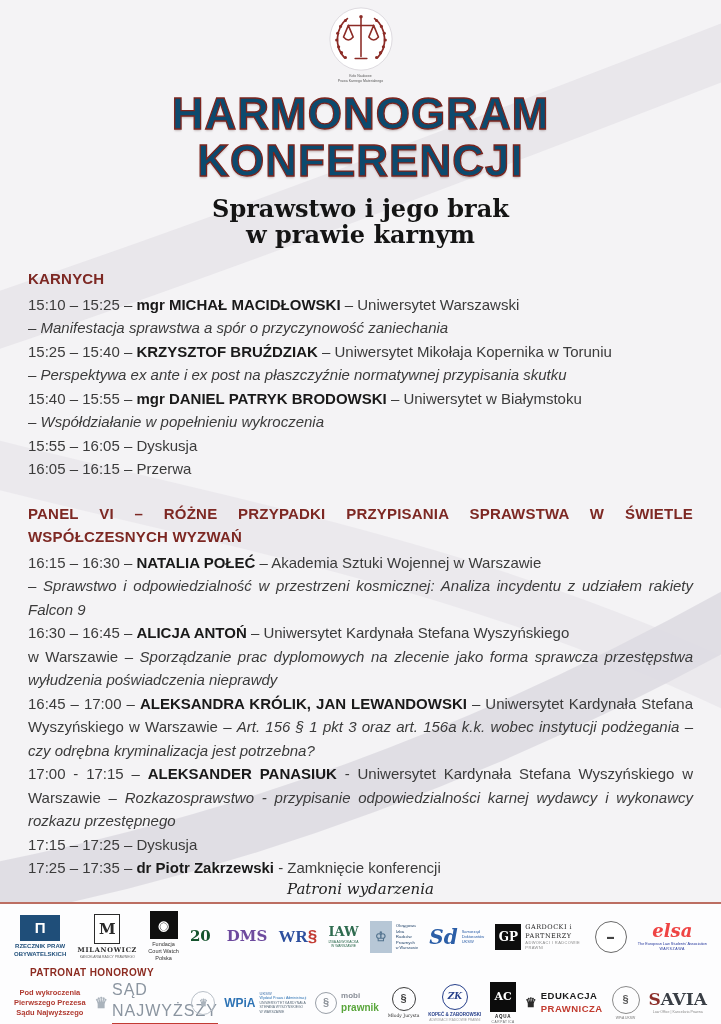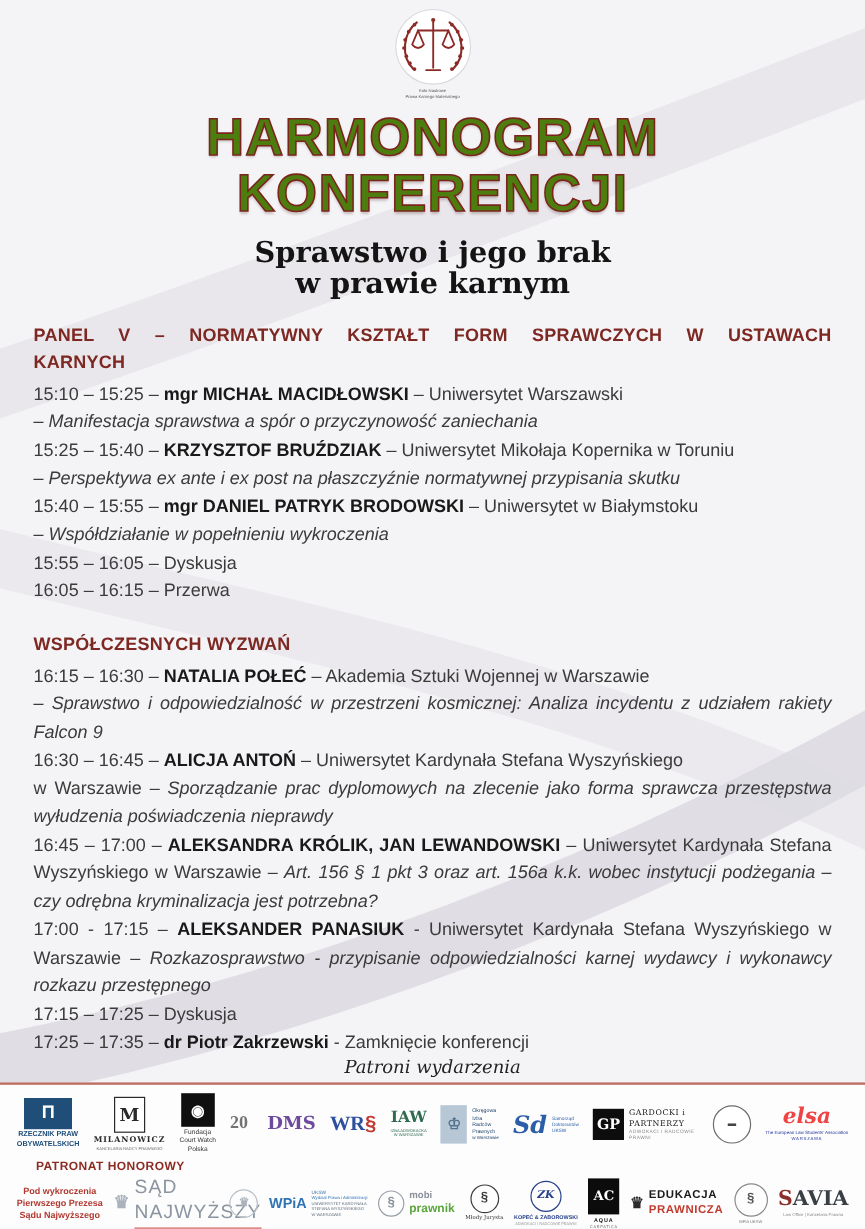--- a/index.html
+++ b/index.html
@@ -2,21 +2,21 @@
 <html><head>
 <meta charset="utf-8">
 <style>
   html,body{margin:0;padding:0;}
   body{background:#e9e8ea;font-family:"Liberation Sans",sans-serif;}
   .page{position:relative;width:721px;height:1024px;background:#f4f3f5;overflow:hidden;margin:0 auto;}
   .bg-swooshes{position:absolute;left:0;top:0;z-index:0;}
   .header{position:relative;z-index:1;text-align:center;padding-top:4px;}
   .emblem-wrap{display:inline-block;line-height:0;}
   .emblem-caption{font-size:3.5px;line-height:4.5px;color:#5a5a5a;margin-top:-2px;}
-  .title{margin:4px 0 0;font-size:44px;line-height:47px;font-weight:bold;color:#4d7c0f;
+  .title{margin:4px 0 0;font-size:44px;line-height:47px;font-weight:bold;color:#0c4a6e;
          letter-spacing:1px;-webkit-text-stroke:1.3px #7b241d;
          text-shadow:0 2px 2px rgba(70,40,40,.25);}
   .subtitle{margin-top:12px;font-family:"DejaVu Serif",serif;font-weight:bold;
             font-size:24px;line-height:26px;color:#141414;}
   .content{position:relative;z-index:1;padding:19px 28px 0;}
   .panel-heading{color:#7d2823;font-weight:bold;font-size:15px;line-height:23px;letter-spacing:.2px;}
   .panel-heading .l1{text-align:justify;text-align-last:justify;}
   .panel + .panel{margin-top:21px;}
   .entries{margin-top:3px;}
   .entry{margin:0;text-align:justify;font-size:15px;line-height:23.5px;color:#3b3b3b;}
@@ -90,33 +90,33 @@
     </h1>
     <div class="subtitle">
       <div>Sprawstwo i jego brak</div>
       <div>w prawie karnym</div>
     </div>
   </div>
 
   <div class="content">
     <section class="panel">
       <div class="panel-heading">
-        <div class="l1">PANEL V – NORMATYWNY KSZTAŁT FORM SPRAWCZYCH W USTAWACH</div>
         <div class="l2">KARNYCH</div>
       </div>
       <div class="entries">
           <p class="entry"><span>15:10 – 15:25 – </span><span class="b">mgr MICHAŁ MACIDŁOWSKI</span><span> – Uniwersytet Warszawski</span><br><span class="i">– Manifestacja sprawstwa a spór o przyczynowość zaniechania</span></p>
           <p class="entry"><span>15:25 – 15:40 – </span><span class="b">KRZYSZTOF BRUŹDZIAK</span><span> – Uniwersytet Mikołaja Kopernika w Toruniu</span><br><span class="i">– Perspektywa ex ante i ex post na płaszczyźnie normatywnej przypisania skutku</span></p>
           <p class="entry"><span>15:40 – 15:55 – </span><span class="b">mgr DANIEL PATRYK BRODOWSKI</span><span> – Uniwersytet w Białymstoku</span><br><span class="i">– Współdziałanie w popełnieniu wykroczenia</span></p>
           <p class="entry"><span>15:55 – 16:05 – Dyskusja</span></p>
           <p class="entry"><span>16:05 – 16:15 – Przerwa</span></p>
         </div>
     </section>
     <section class="panel">
       <div class="panel-heading">
+        <div class="l1">PANEL VI – RÓŻNE PRZYPADKI PRZYPISANIA SPRAWSTWA W ŚWIETLE</div>
         <div class="l2">WSPÓŁCZESNYCH WYZWAŃ</div>
       </div>
       <div class="entries">
           <p class="entry"><span>16:15 – 16:30 – </span><span class="b">NATALIA POŁEĆ</span><span> – Akademia Sztuki Wojennej w Warszawie</span><br><span class="i">– Sprawstwo i odpowiedzialność w przestrzeni kosmicznej: Analiza incydentu z udziałem rakiety Falcon 9</span></p>
           <p class="entry"><span>16:30 – 16:45 – </span><span class="b">ALICJA ANTOŃ</span><span> – Uniwersytet Kardynała Stefana Wyszyńskiego</span><br><span>w Warszawie – </span><span class="i">Sporządzanie prac dyplomowych na zlecenie jako forma sprawcza przestępstwa wyłudzenia poświadczenia nieprawdy</span></p>
           <p class="entry"><span>16:45 – 17:00 – </span><span class="b">ALEKSANDRA KRÓLIK, JAN LEWANDOWSKI</span><span> – Uniwersytet Kardynała Stefana Wyszyńskiego w Warszawie – </span><span class="i">Art. 156 § 1 pkt 3 oraz art. 156a k.k. wobec instytucji podżegania – czy odrębna kryminalizacja jest potrzebna?</span></p>
           <p class="entry"><span>17:00 - 17:15 – </span><span class="b">ALEKSANDER PANASIUK</span><span> - Uniwersytet Kardynała Stefana Wyszyńskiego w Warszawie – </span><span class="i">Rozkazosprawstwo - przypisanie odpowiedzialności karnej wydawcy i wykonawcy rozkazu przestępnego</span></p>
           <p class="entry"><span>17:15 – 17:25 – Dyskusja</span></p>
           <p class="entry"><span>17:25 – 17:35 – </span><span class="b">dr Piotr Zakrzewski</span><span> - Zamknięcie konferencji</span></p>
         </div>
@@ -150,21 +150,21 @@
             <span style="color: rgb(255, 255, 255);">◉</span>
           </div>
           <div class="lcap">
             <div style="font-size: 5.5px; color: rgb(51, 51, 51);">Fundacja</div>
             <div style="font-size: 5.5px; color: rgb(51, 51, 51);">Court Watch</div>
             <div style="font-size: 5.5px; color: rgb(51, 51, 51);">Polska</div>
           </div>
         </div>
         <div class="logo">
           <div class="licon plain" style="font-size: 15px; font-family: &quot;DejaVu Serif&quot;, serif;">
-            <span style="color: #737373; font-family: Liberation Serif, serif;">20</span>
+            <span style="color: #14532d;">20</span>
             <span style="color: rgb(109, 74, 158); padding-left: 16px;">DMS</span>
           </div>
         </div>
         <div class="logo">
           <div class="licon plain" style="font-size: 17px;">
             <span style="color: rgb(45, 79, 158); font-family: Liberation Serif, serif;">WR</span>
             <span style="color: rgb(194, 59, 51);">§</span>
           </div>
         </div>
         <div class="logo">

